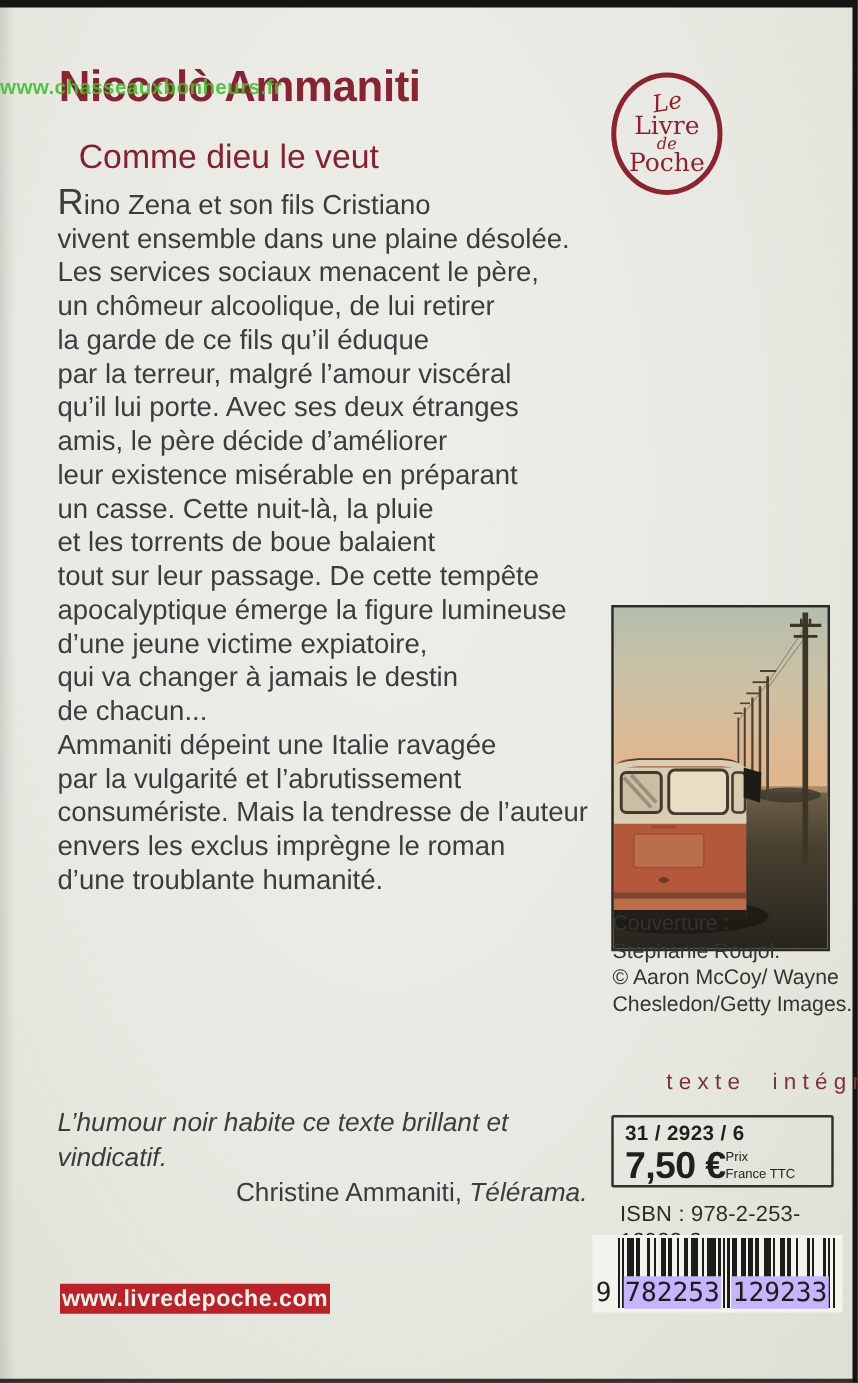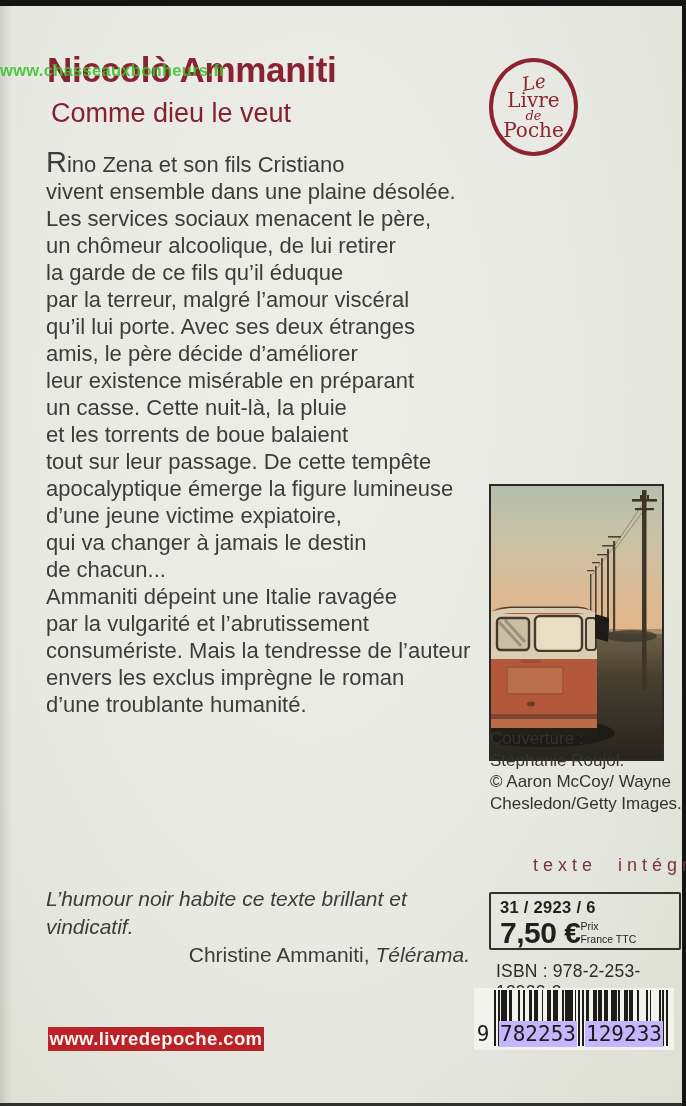--- a/index.html
+++ b/index.html
@@ -11,21 +11,21 @@
   .edge-right{position:absolute;right:0;top:0;width:4px;height:1106px;background:#141412;}
   .edge-bottom{position:absolute;left:0;bottom:0;width:686px;height:3px;background:rgba(18,18,16,.85);}
   .edge-left-shadow{position:absolute;left:0;top:0;width:12px;height:1106px;
         background:linear-gradient(90deg,rgba(0,0,0,.10),rgba(0,0,0,0));}
 
   .watermark{position:absolute;left:0;top:61px;font-size:16.5px;font-weight:bold;
         color:#3ec22c;opacity:.88;letter-spacing:.3px;z-index:5;}
 
   .author{position:absolute;left:47px;top:50px;margin:0;font-size:35px;font-weight:bold;
         letter-spacing:-.3px;color:#8a2331;line-height:1.15;}
-  .title{position:absolute;left:47px;top:93px;margin:4px;font-size:27px;font-weight:normal;
+  .title{position:absolute;left:47px;top:93px;margin:16px;font-size:27px;font-weight:normal;
         color:#832130;line-height:1.2;}
 
   .logo{position:absolute;left:489px;top:58px;width:89px;height:98px;box-sizing:border-box;
         border:4px solid #8e2330;border-radius:50%;color:#8e2330;
         display:flex;flex-direction:column;align-items:center;justify-content:center;
         font-family:"DejaVu Serif",serif;}
   .logo .w-le{font-style:italic;font-size:19px;line-height:1;margin-bottom:-2px;transform:rotate(-10deg);}
   .logo .w-livre{font-size:20px;line-height:1.05;}
   .logo .w-de{font-style:italic;font-size:13px;line-height:1;margin:-2px 0;}
   .logo .w-poche{font-size:20px;line-height:1.05;}
@@ -44,21 +44,21 @@
   .cover-photo{position:absolute;left:491px;top:486px;width:171px;height:273px;margin:0;
         outline:2px solid #2b2a27;background:#c9bfa4;}
   .cover-photo svg{display:block;}
 
   .credit{position:absolute;left:490px;top:728px;width:192px;color:#333;
         font-size:17px;line-height:21.5px;white-space:pre-line;}
 
   .edition-note{position:absolute;left:488px;top:855px;width:185px;color:#7a3340;
         font-size:18px;letter-spacing:5px;word-spacing:11px;margin-left:45px;}
 
-  .price-box{position:absolute;left:489px;top:892px;width:192px;height:58px;box-sizing:border-box;
+  .price-box{position:absolute;left:489px;top:892px;width:178px;height:58px;box-sizing:border-box;
         border:2.5px solid #34322e;border-radius:2px;padding:4px 9px 2px;color:#1f1f1f;}
   .price-code{font-size:16.5px;font-weight:bold;letter-spacing:.3px;}
   .price-row{display:flex;align-items:center;margin-top:1px;}
   .price-amount{font-size:30px;font-weight:bold;line-height:1;letter-spacing:-.5px;}
   .price-note{font-size:10.5px;line-height:1.2;}
 
   .isbn{position:absolute;left:496px;top:961px;font-size:17.5px;color:#2d2c2a;letter-spacing:.2px;}
 
   .barcode{position:absolute;left:474px;top:988px;width:200px;height:62px;background:#f3f3ed;}
   .barcode svg{position:absolute;left:20px;top:2px;}

